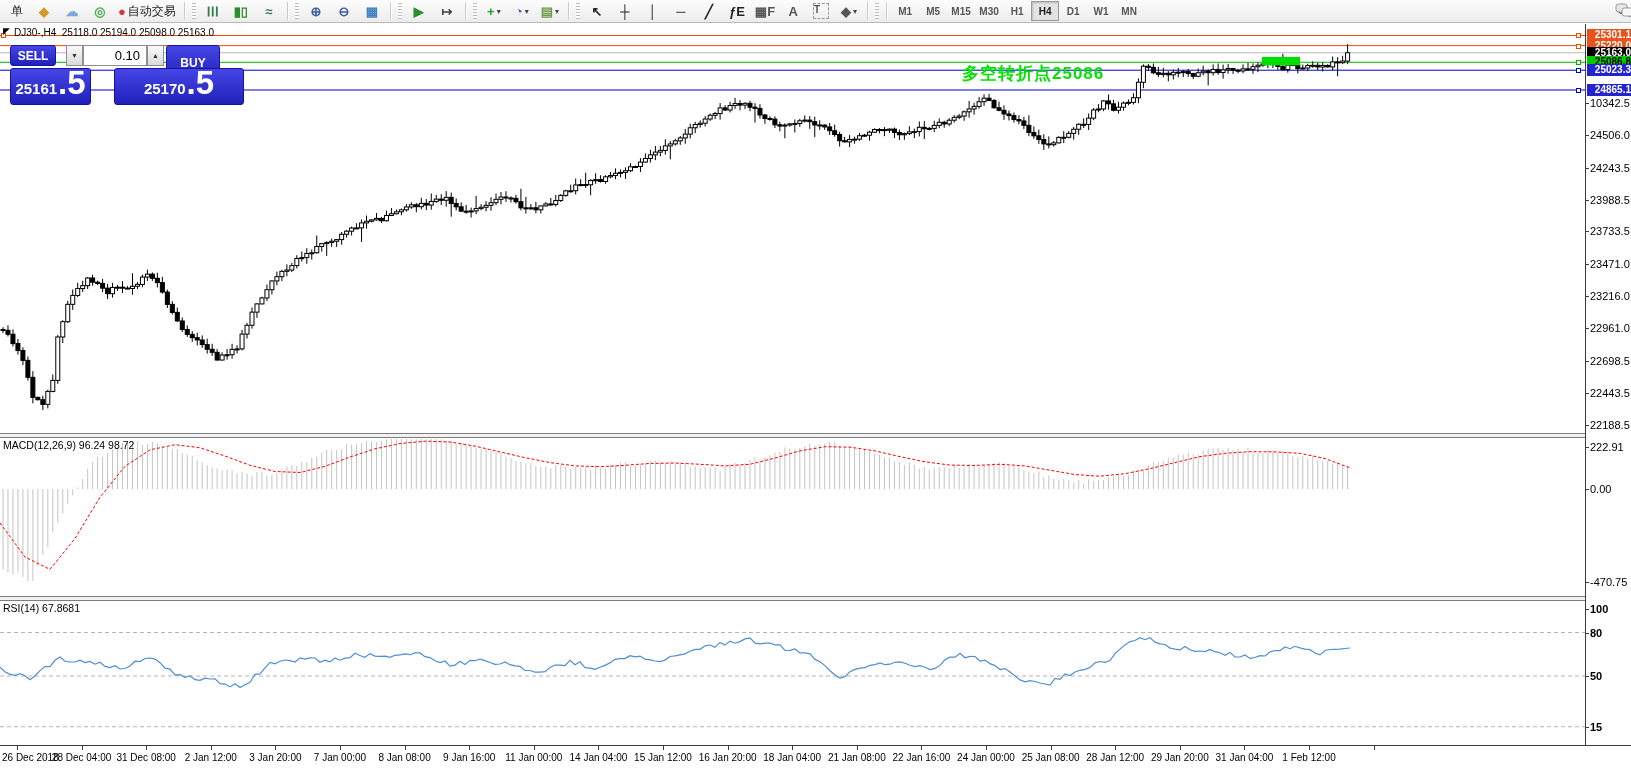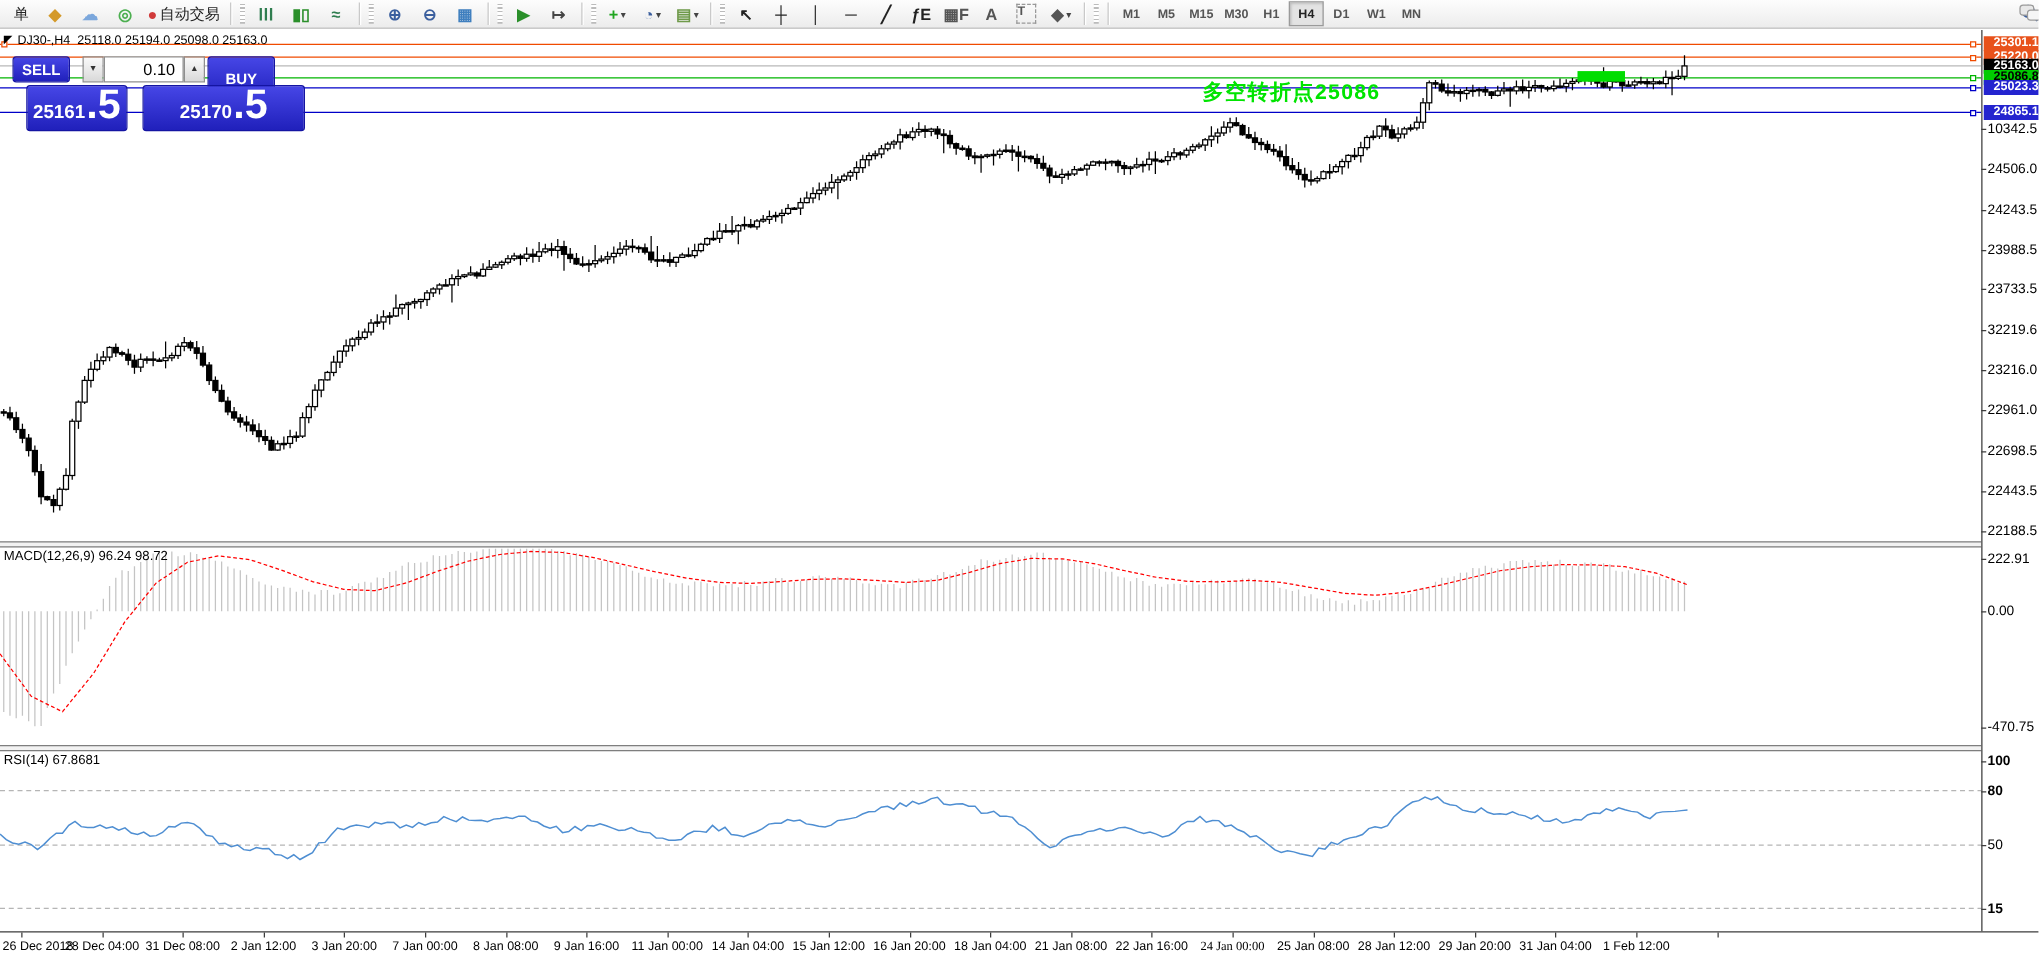--- a/index.html
+++ b/index.html
@@ -186,21 +186,21 @@
       <span>DJ30-,H4</span>&nbsp;
       <span>25118.0 25194.0 25098.0 25163.0</span>
     </div>
 
     <div id="trade-panel">
       <div class="blue-btn" style="left:2px;top:2px;width:46px;height:21px;font:bold 12px 'Liberation Sans',sans-serif;">SELL</div>
       <div class="spin-btn" style="left:58px;">▼</div>
       <input id="volume-input" readonly="" value="0.10" style="">
       <div class="spin-btn" style="left:139px;">▲</div>
       <div class="blue-btn" style="left:158px;top:2px;width:54px;height:36px;font:bold 12px 'Liberation Sans',sans-serif;">BUY</div>
-      <div class="blue-btn big-price" style="left:13px;top:25px;width:81px;height:37px;">
+      <div class="blue-btn big-price" style="left:2px;top:25px;width:81px;height:37px;">
         <span class="bp-main">25161</span>
         <span class="bp-big">.5</span>
       </div>
       <div class="blue-btn big-price" style="left:106px;top:25px;width:130px;height:37px;">
         <span class="bp-main">25170</span>
         <span class="bp-big">.5</span>
       </div>
     </div>
 
     <div id="annotation" style="left: 962px; top: 38px; color: rgb(0, 228, 0);">多空转折点25086</div>
@@ -1057,21 +1057,21 @@
       <div></div>
       <div class="ytick" style="top: 143.688px;">24243.5</div>
       <div class="ytick-dash" style="top: 143.688px;"></div>
       <div></div>
       <div class="ytick" style="top: 175.562px;">23988.5</div>
       <div class="ytick-dash" style="top: 175.562px;"></div>
       <div></div>
       <div class="ytick" style="top: 207.438px;">23733.5</div>
       <div class="ytick-dash" style="top: 207.438px;"></div>
       <div></div>
-      <div class="ytick" style="top: 240.25px;">32219.6</div>
+      <div class="ytick" style="top: 240.25px;">23471.0</div>
       <div class="ytick-dash" style="top: 240.25px;"></div>
       <div></div>
       <div class="ytick" style="top: 272.125px;">23216.0</div>
       <div class="ytick-dash" style="top: 272.125px;"></div>
       <div></div>
       <div class="ytick" style="top: 304px;">22961.0</div>
       <div class="ytick-dash" style="top: 304px;"></div>
       <div></div>
       <div class="ytick" style="top: 336.812px;">22698.5</div>
       <div class="ytick-dash" style="top: 336.812px;"></div>
@@ -1096,21 +1096,21 @@
       <div class="ytick" style="top: 423.039px;">222.91</div>
       <div class="ytick-dash" style="top: 423.039px;"></div>
       <div class="ytick" style="top: 465px;">0.00</div>
       <div class="ytick-dash" style="top: 465px;"></div>
       <div class="ytick" style="top: 558.062px;">-470.75</div>
       <div class="ytick-dash" style="top: 558.062px;"></div>
       <div class="ytick" style="top: 584.536px; font-weight: bold; font-size: 11px;">100</div>
       <div class="ytick-dash" style="top: 584.536px;"></div>
       <div class="ytick" style="top: 608.522px; font-weight: bold; font-size: 11px;">80</div>
       <div class="ytick-dash" style="top: 608.522px;"></div>
-      <div class="ytick" style="top: 652px; font-weight: normal; font-size: 11px;">50</div>
+      <div class="ytick" style="top: 652px; font-weight: bold; font-size: 11px;">50</div>
       <div class="ytick-dash" style="top: 652px;"></div>
       <div class="ytick" style="top: 702.725px; font-weight: bold; font-size: 11px;">15</div>
       <div class="ytick-dash" style="top: 702.725px;"></div>
       <div class="xlabel" style="left: 2px; transform: none; top: 728px;">26 Dec 2018</div>
       <div class="xtick" style="left: 17px; top: 722px;"></div>
       <div class="xlabel" style="left: 81.6px; transform: translateX(-50%); top: 728px;">28 Dec 04:00</div>
       <div class="xtick" style="left: 81.6px; top: 722px;"></div>
       <div class="xlabel" style="left: 146.2px; transform: translateX(-50%); top: 728px;">31 Dec 08:00</div>
       <div class="xtick" style="left: 146.2px; top: 722px;"></div>
       <div class="xlabel" style="left: 210.8px; transform: translateX(-50%); top: 728px;">2 Jan 12:00</div>
@@ -1130,21 +1130,21 @@
       <div class="xlabel" style="left: 663px; transform: translateX(-50%); top: 728px;">15 Jan 12:00</div>
       <div class="xtick" style="left: 663px; top: 722px;"></div>
       <div class="xlabel" style="left: 727.6px; transform: translateX(-50%); top: 728px;">16 Jan 20:00</div>
       <div class="xtick" style="left: 727.6px; top: 722px;"></div>
       <div class="xlabel" style="left: 792.2px; transform: translateX(-50%); top: 728px;">18 Jan 04:00</div>
       <div class="xtick" style="left: 792.2px; top: 722px;"></div>
       <div class="xlabel" style="left: 856.8px; transform: translateX(-50%); top: 728px;">21 Jan 08:00</div>
       <div class="xtick" style="left: 856.8px; top: 722px;"></div>
       <div class="xlabel" style="left: 921.4px; transform: translateX(-50%); top: 728px;">22 Jan 16:00</div>
       <div class="xtick" style="left: 921.4px; top: 722px;"></div>
-      <div class="xlabel" style="left: 986px; transform: translateX(-50%); top: 728px; font-family: Liberation Serif, serif;">24 Jan 00:00</div>
+      <div class="xlabel" style="left: 986px; transform: translateX(-50%); top: 728px;">24 Jan 00:00</div>
       <div class="xtick" style="left: 986px; top: 722px;"></div>
       <div class="xlabel" style="left: 1050.6px; transform: translateX(-50%); top: 728px;">25 Jan 08:00</div>
       <div class="xtick" style="left: 1050.6px; top: 722px;"></div>
       <div class="xlabel" style="left: 1115.2px; transform: translateX(-50%); top: 728px;">28 Jan 12:00</div>
       <div class="xtick" style="left: 1115.2px; top: 722px;"></div>
       <div class="xlabel" style="left: 1179.8px; transform: translateX(-50%); top: 728px;">29 Jan 20:00</div>
       <div class="xtick" style="left: 1179.8px; top: 722px;"></div>
       <div class="xlabel" style="left: 1244.4px; transform: translateX(-50%); top: 728px;">31 Jan 04:00</div>
       <div class="xtick" style="left: 1244.4px; top: 722px;"></div>
       <div class="xlabel" style="left: 1309px; transform: translateX(-50%); top: 728px;">1 Feb 12:00</div>

